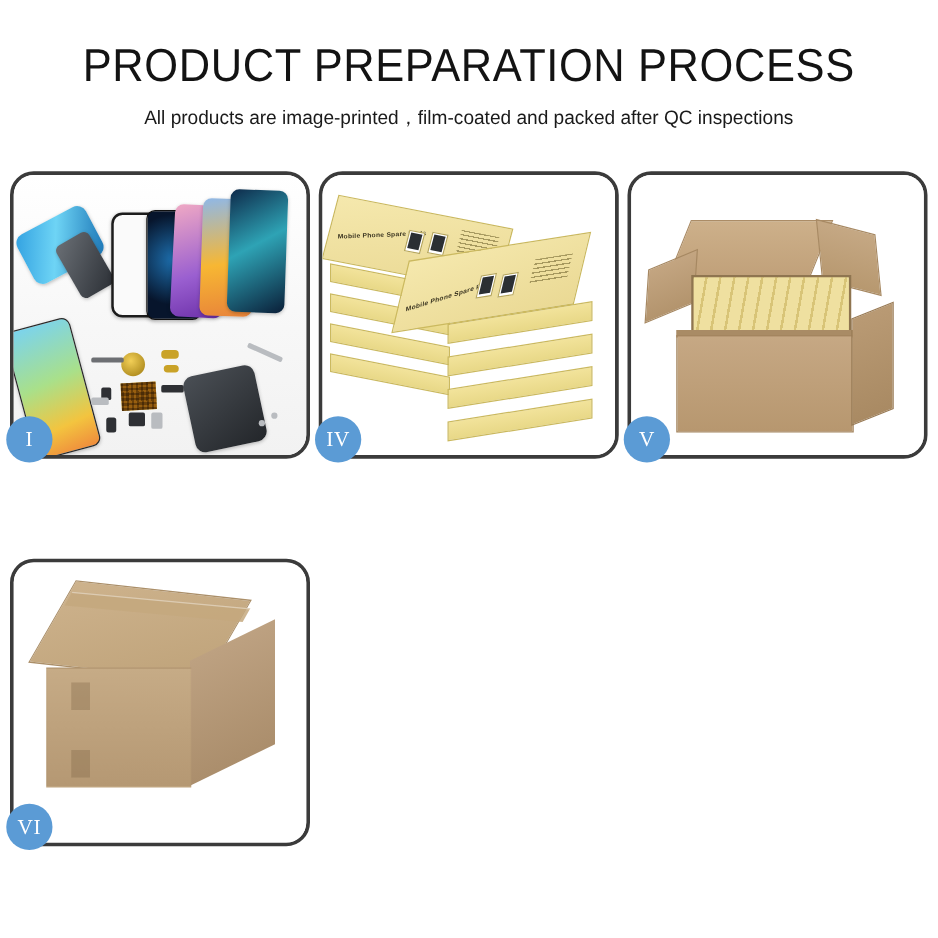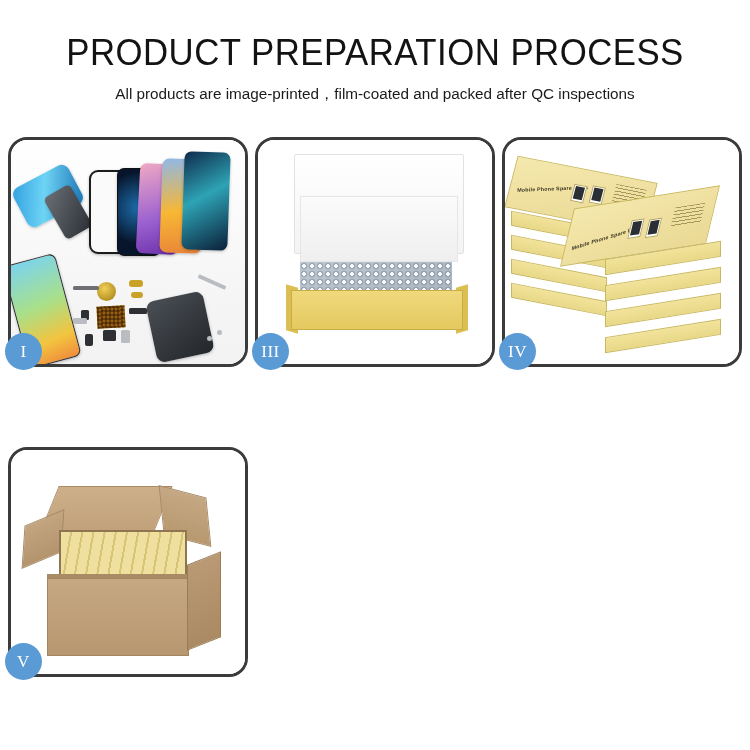--- a/index.html
+++ b/index.html
@@ -367,31 +367,20 @@
       <div class="chip pale" style="left:110px;top:190px;width:9px;height:13px;"></div>
       <div class="chip dark" style="left:74px;top:194px;width:8px;height:12px;border-radius:2px;"></div>
       <div class="chip pale" style="left:196px;top:196px;width:5px;height:5px;border-radius:50%;"></div>
       <div class="chip pale" style="left:206px;top:190px;width:5px;height:5px;border-radius:50%;"></div>
       <div class="chip pale" style="left:186px;top:140px;width:30px;height:4px;transform:rotate(24deg);"></div>
     </div>
     <div class="step-badge">I</div>
   </div>
 
 
-  <div class="step-panel">
-    <div class="panel-photo scene-mailer">
-      <div class="mailer-lid"></div>
-      <div class="mailer-foam"></div>
-      <div class="mailer-bubble-strip"></div>
-      <div class="mailer-left-flap"></div>
-      <div class="mailer-right-flap"></div>
-      <div class="mailer-front"></div>
-    </div>
-    <div class="step-badge">III</div>
-  </div>
 
   <div class="step-panel">
     <div class="panel-photo scene-stack">
 
       <div class="sbox" style="left:6px;top:80px;width:96px;height:15px;transform:skewY(11deg);"></div>
       <div class="sbox" style="left:6px;top:104px;width:96px;height:15px;transform:skewY(11deg);"></div>
       <div class="sbox" style="left:6px;top:128px;width:96px;height:15px;transform:skewY(11deg);"></div>
       <div class="sbox" style="left:6px;top:152px;width:96px;height:15px;transform:skewY(11deg);"></div>
 
       <div class="sbox" style="left:100px;top:110px;width:116px;height:16px;transform:skewY(-9deg);"></div>
@@ -431,14 +420,25 @@
       <div class="co-left-flap"></div>
       <div class="co-inner"></div>
       <div class="co-goods"></div>
       <div class="co-rim"></div>
       <div class="co-front"></div>
       <div class="co-side"></div>
     </div>
     <div class="step-badge">V</div>
   </div>
 
+  <div class="step-panel">
+    <div class="panel-photo scene-carton-sealed">
+      <div class="cs-top"></div>
+      <div class="cs-tape"></div>
+      <div class="cs-side"></div>
+      <div class="cs-front"></div>
+      <div class="cs-tab" style="left:46px;top:96px;"></div>
+      <div class="cs-tab" style="left:46px;top:150px;"></div>
+    </div>
+    <div class="step-badge">VI</div>
+  </div>
 
 </div>
 
 </body></html>

